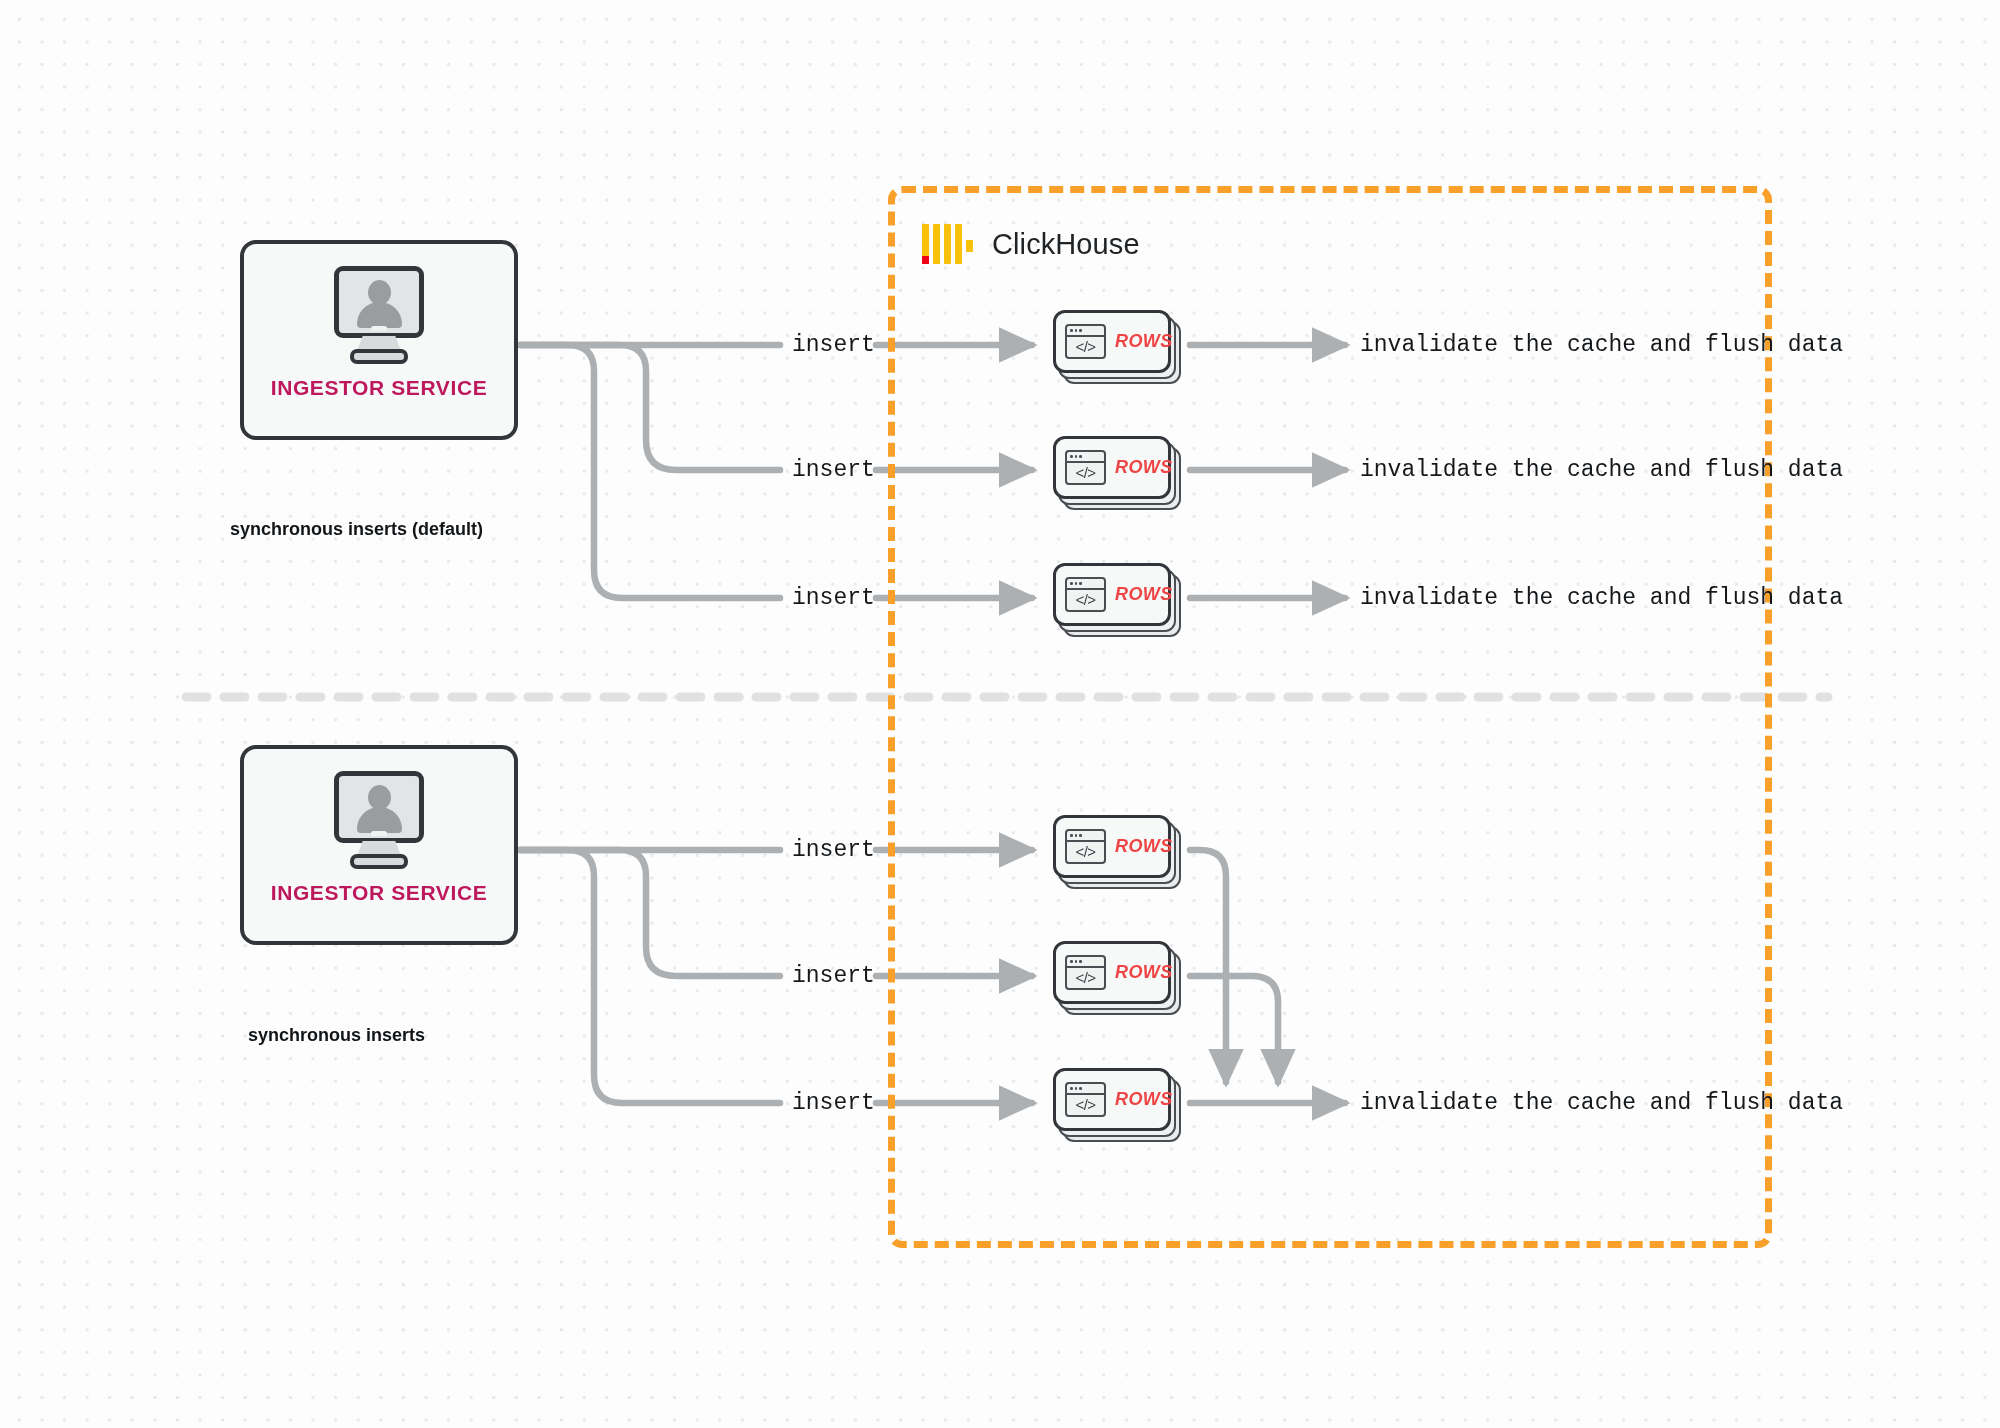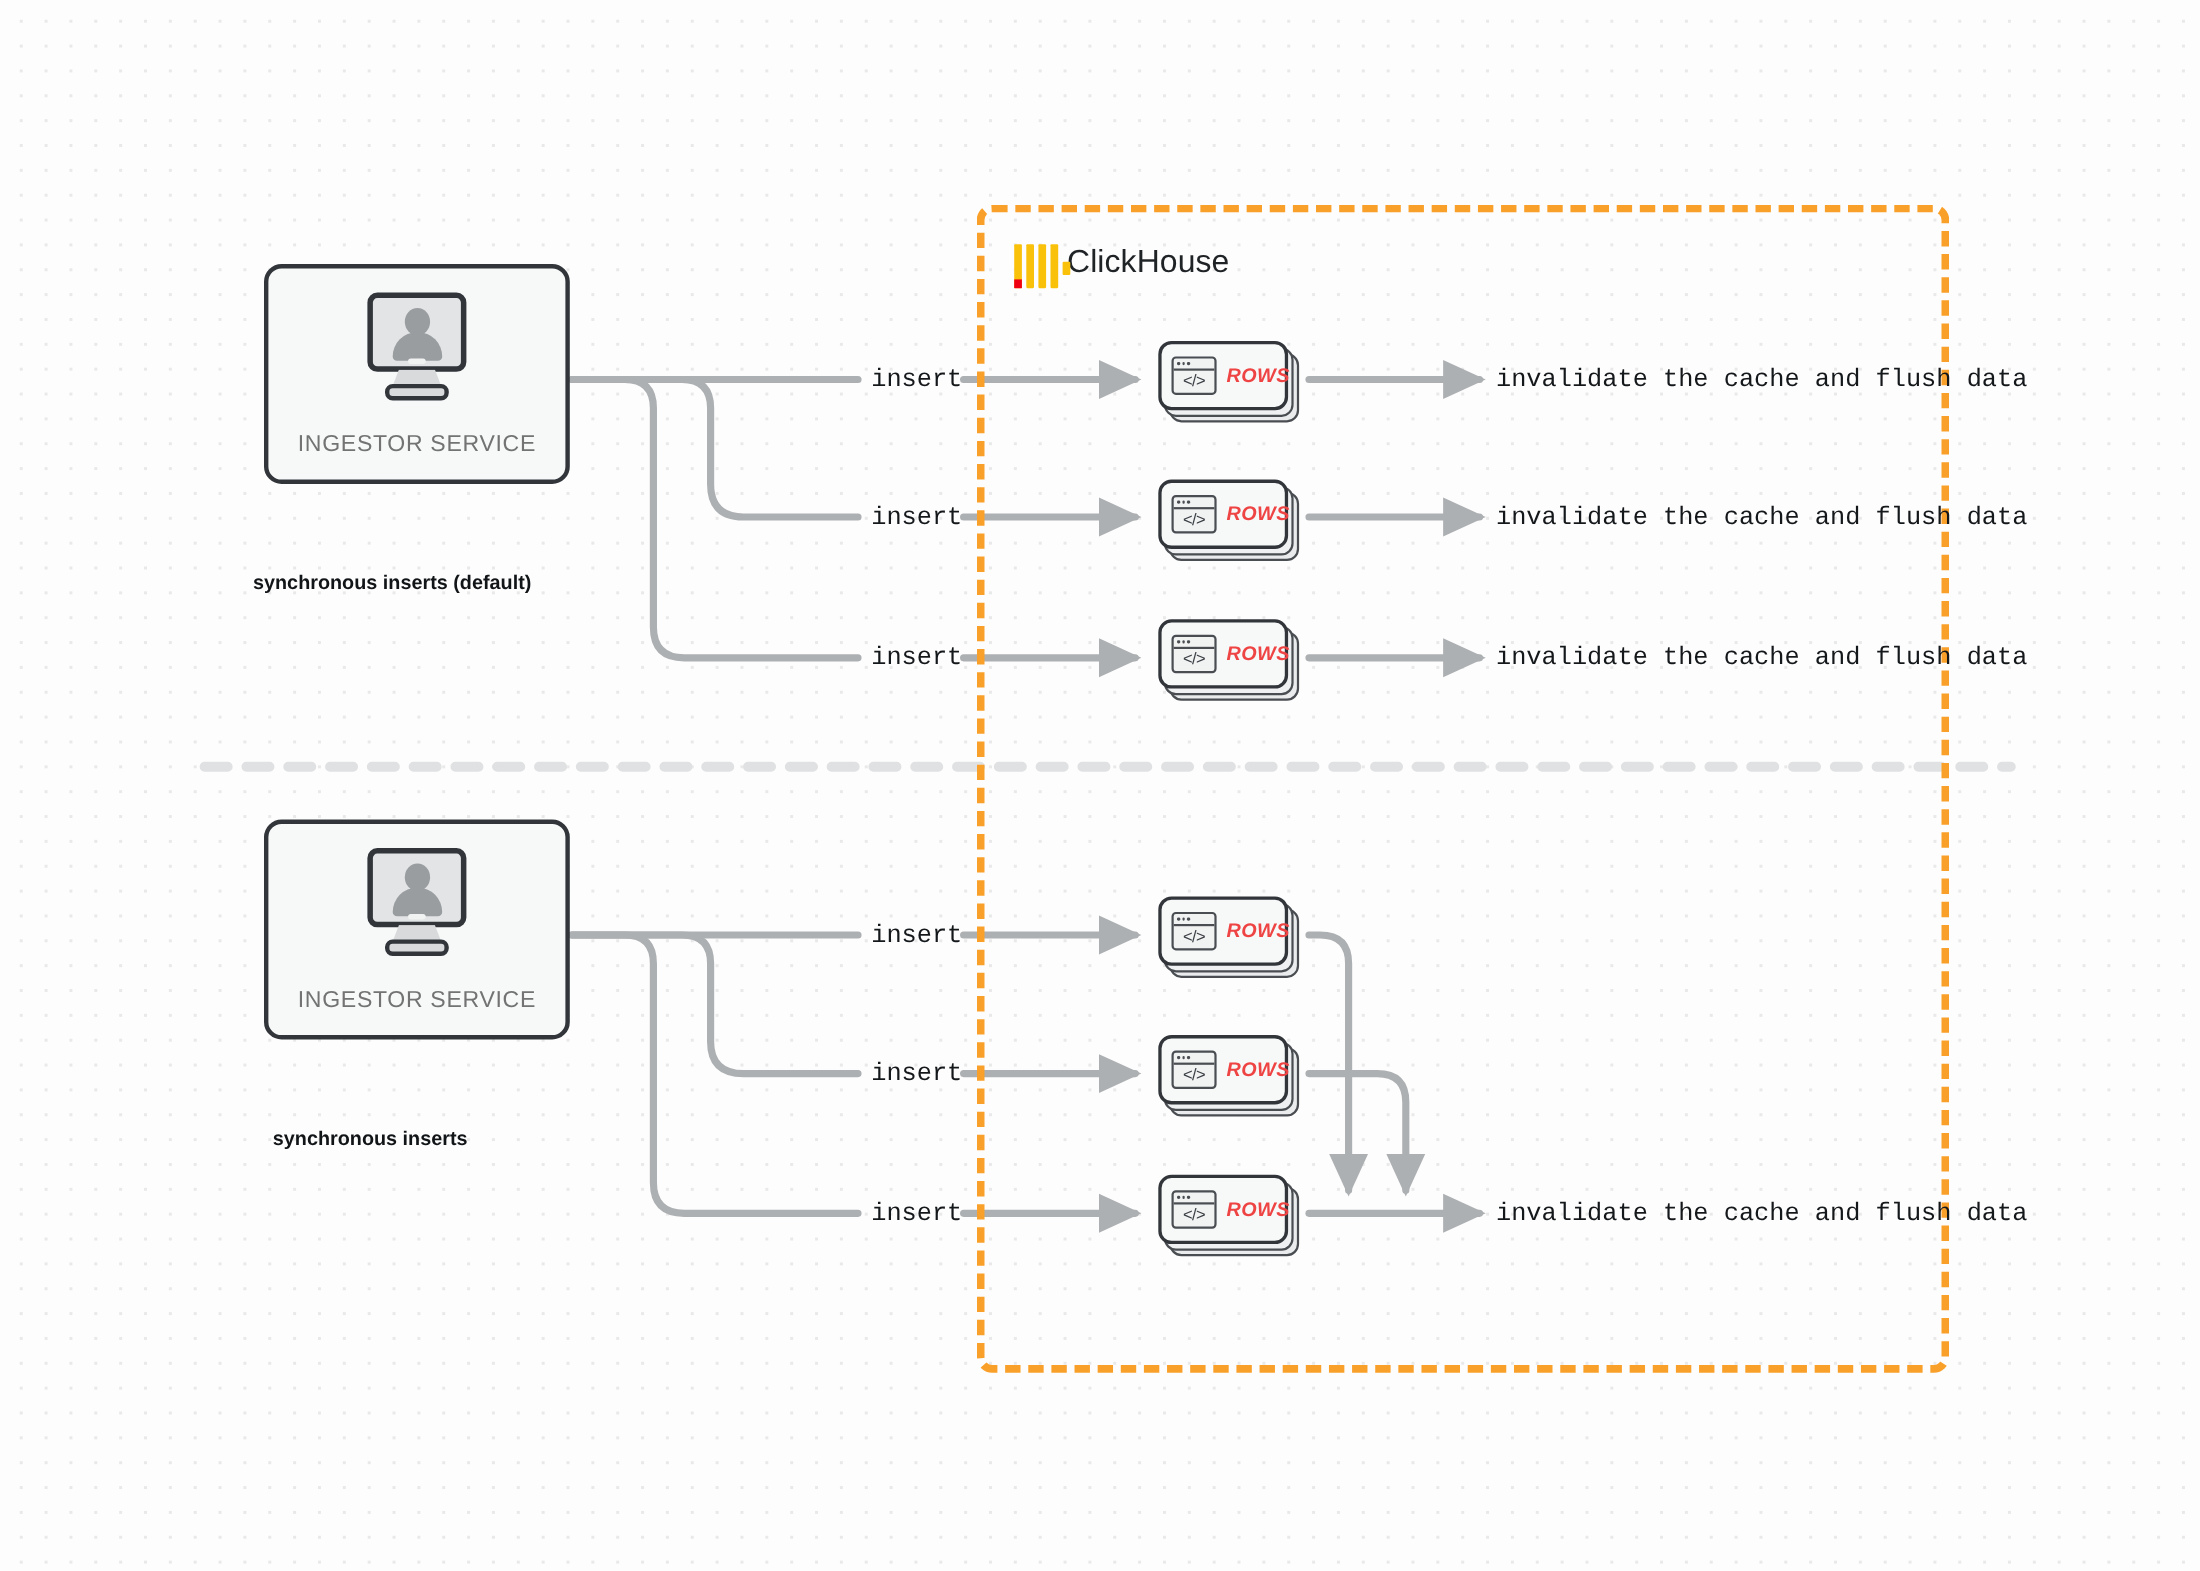--- a/index.html
+++ b/index.html
@@ -40,21 +40,22 @@
     border-radius: 14px;
     box-sizing: border-box;
   }
 
   
   .ch-brand {
     position: absolute;
     left: 922px;
     top: 222px;
     display: flex;
-    align-items: flex-start;
+    align-items: center;
+    gap: 22px;
     height: 44px;
   }
   .ch-logo {
     position: relative;
     width: 48px;
     height: 40px;
   }
   .ch-logo .bar {
     position: absolute;
     top: 0;
@@ -166,25 +167,26 @@
   .monitor .person-body {
     position: absolute;
     left: 31px;
     top: 36px;
     width: 45px;
     height: 26px;
     background: #9a9da0;
     border-radius: 22px 22px 4px 4px;
   }
   .ingestor-label {
-    margin-top: 28px;
+    margin-top: 12px;
     font-size: 21px;
-    color: #737373;
+    color: #be185d;
     letter-spacing: 0.6px;
     white-space: nowrap;
+    font-weight: bold;
   }
 
   
   .section-label {
     position: absolute;
     font-size: 18px;
     font-weight: bold;
     color: #121518;
     white-space: nowrap;
   }

